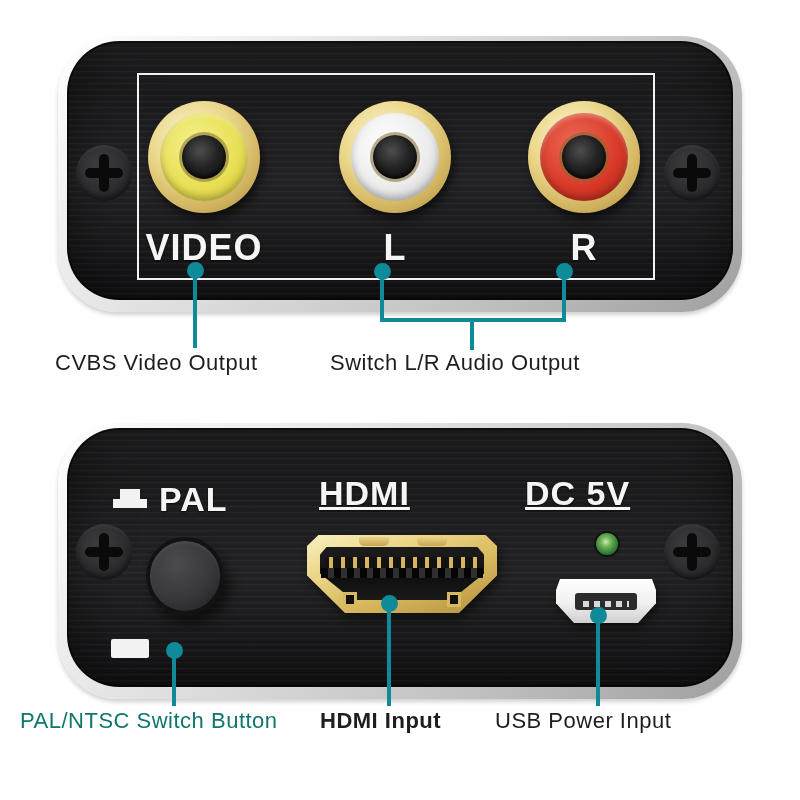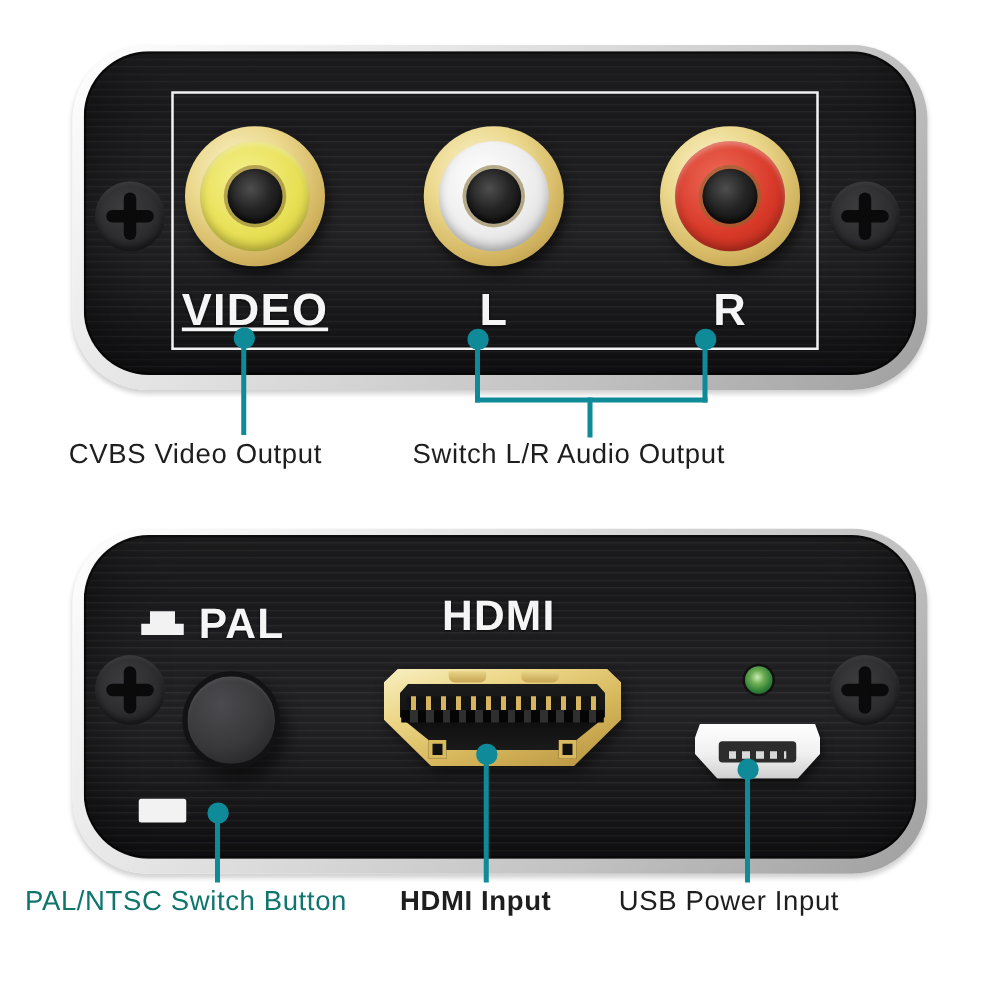--- a/index.html
+++ b/index.html
@@ -69,21 +69,21 @@
     position:absolute; width:160px; text-align:center;
     color:#f5f5f5; font-size:36px; font-weight:bold; letter-spacing:1px;
     text-shadow:0 1px 2px rgba(0,0,0,0.7);
   }
 
   
   .white-label {
     position:absolute; color:#f5f5f5; font-size:34px; font-weight:bold;
     letter-spacing:1px; text-shadow:0 1px 2px rgba(0,0,0,0.7);
   }
-  .center-label { width:160px; text-align:center; }
+  .center-label { width:160px; text-align:left;text-decoration:underline; }
 
   .pal-icon { position:absolute; left:46px; top:61px; width:34px; height:19px; }
   .pal-icon .cap  { position:absolute; left:7px; top:0; width:20px; height:11px; background:#f2f2f2; }
   .pal-icon .base { position:absolute; left:0; bottom:0; width:34px; height:9px; background:#f2f2f2; }
   .ntsc-icon {
     position:absolute; left:44px; top:211px; width:38px; height:19px;
     background:#f2f2f2; border-radius:2px;
   }
   .push-button {
     position:absolute; left:79px; top:109px; width:78px; height:78px; border-radius:50%;
@@ -165,21 +165,21 @@
     </div>
     <div class="rca white" style="left:272px; top:60px;">
       <div class="ring"></div>
       <div class="hole"></div>
     </div>
     <div class="rca red" style="left:461px; top:60px;">
       <div class="ring"></div>
       <div class="hole"></div>
     </div>
 
-    <div class="port-label" style="left:57px; top:186px;text-decoration:underline;">VIDEO</div>
+    <div class="port-label" style="left:57px; top:186px;">VIDEO</div>
     <div class="port-label" style="left:248px; top:186px;">L</div>
     <div class="port-label" style="left:437px; top:186px;">R</div>
   </div>
 </div>
 
 <div class="c-dot" style="left:187px; top:262px; background:#0f8a99;"></div>
 <div class="c-line" style="left:193px; top:272px; height:76px; background:#0f8a99;"></div>
 <div class="c-text" style="left:55px; top:350px; width:275px;">CVBS Video Output</div>
 
 <div class="c-dot" style="left:374px; top:263px; background:#0f8a99;"></div>
@@ -210,20 +210,21 @@
       <div class="hdmi-bezel"></div>
       <div class="hdmi-cavity"></div>
       <div class="hdmi-tab" style="left:52px;"></div>
       <div class="hdmi-tab" style="left:110px;"></div>
       <div class="hdmi-pins"></div>
       <div class="hdmi-blade"></div>
       <div class="hdmi-foot" style="left:36px;"></div>
       <div class="hdmi-foot" style="right:36px;"></div>
     </div>
 
+    <div class="white-label center-label" style="left:458px; top:46px;">DC 5V</div>
     <div class="led"></div>
     <div class="usb-port">
       <div class="usb-body"></div>
       <div class="usb-slot"></div>
     </div>
   </div>
 </div>
 
 <div class="c-dot" style="left:166px; top:642px; background:#0f8a99;"></div>
 <div class="c-line" style="left:172px; top:654px; height:52px; background:#0f8a99;"></div>

